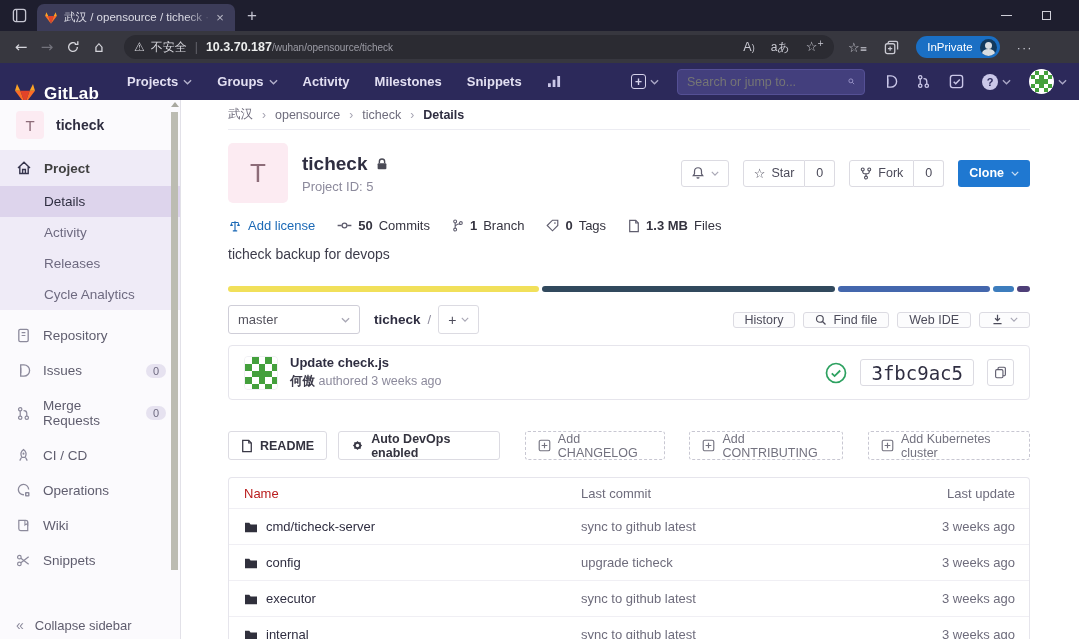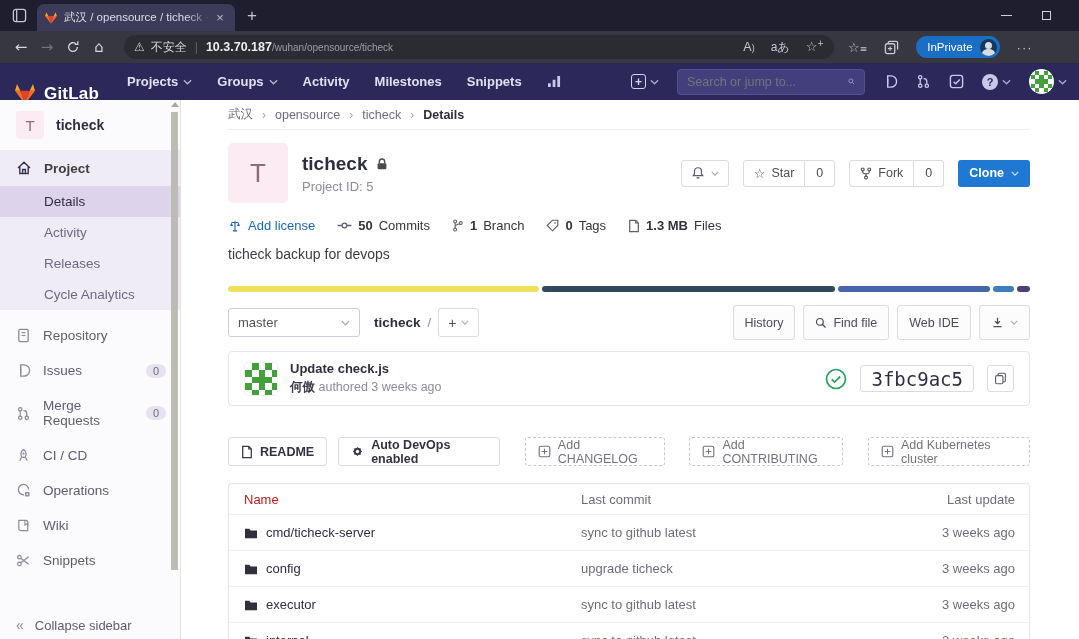--- a/index.html
+++ b/index.html
@@ -104,21 +104,21 @@
   .langbar { margin-top:24px; display:flex; gap:3px; height:6px; }
   .langseg { height:6px; border-radius:3px; }
 
   .treebar { margin-top:13px; display:flex; align-items:center; }
   .bsel { width:132px; height:29px; border:1px solid #cfced8; border-radius:3px; background:#fff; display:flex; align-items:center; padding:0 9px; font-size:13px; color:#55545f; }
   .bsel .caret { margin-left:auto; color:#8c8a9c; }
   .tpath { margin-left:14px; font-size:13.5px; color:#2f2e41; font-weight:600; }
   .tslash { margin:0 7px; color:#8c8a9c; font-size:13px; }
   .btn-addv { display:flex; align-items:center; gap:5px; height:29px; padding:0 9px; border:1px solid #dcdbe2; border-radius:3px; color:#4c4b5a; background:#fff; font-size:14px; }
   .tree-right { margin-left:auto; display:flex; align-items:center; gap:8px; }
-  .tbtn { display:flex; align-items:center; gap:6px; height:35px; padding:0 11px; border:1px solid #dcdbe2; border-radius:3px; background:#fcfcfd; color:#4c4b5a; font-size:12.5px; }
+  .tbtn { display:flex; align-items:center; gap:6px; height:16px; padding:0 11px; border:1px solid #dcdbe2; border-radius:3px; background:#fcfcfd; color:#4c4b5a; font-size:12.5px; }
 
   .commitbox { margin-top:11px; height:55px; border:1px solid #e6e5ec; border-radius:4px; display:flex; align-items:center; padding:0 15px; }
   .identicon { width:34px; height:34px; border-radius:4px; overflow:hidden; background:#fff; border:1px solid #f0f0f4; }
   .cmsg { margin-left:12px; }
   .ctitle { font-size:13px; font-weight:700; color:#2f2e41; }
   .cby { margin-top:3px; font-size:12.5px; color:#8c8a9c; }
   .cby .author { color:#3c3b4a; font-weight:600; }
   .cright { margin-left:auto; display:flex; align-items:center; gap:13px; }
   .sha { height:27px; display:flex; align-items:center; padding:0 10px; border:1px solid #dcdbe2; border-radius:3px; font-family:"DejaVu Sans Mono","Liberation Mono",monospace; font-size:19px; color:#2f2e41; }
   .copybtn { width:27px; height:27px; border:1px solid #dcdbe2; border-radius:3px; display:flex; align-items:center; justify-content:center; color:#5f5d6e; background:#fff; }

